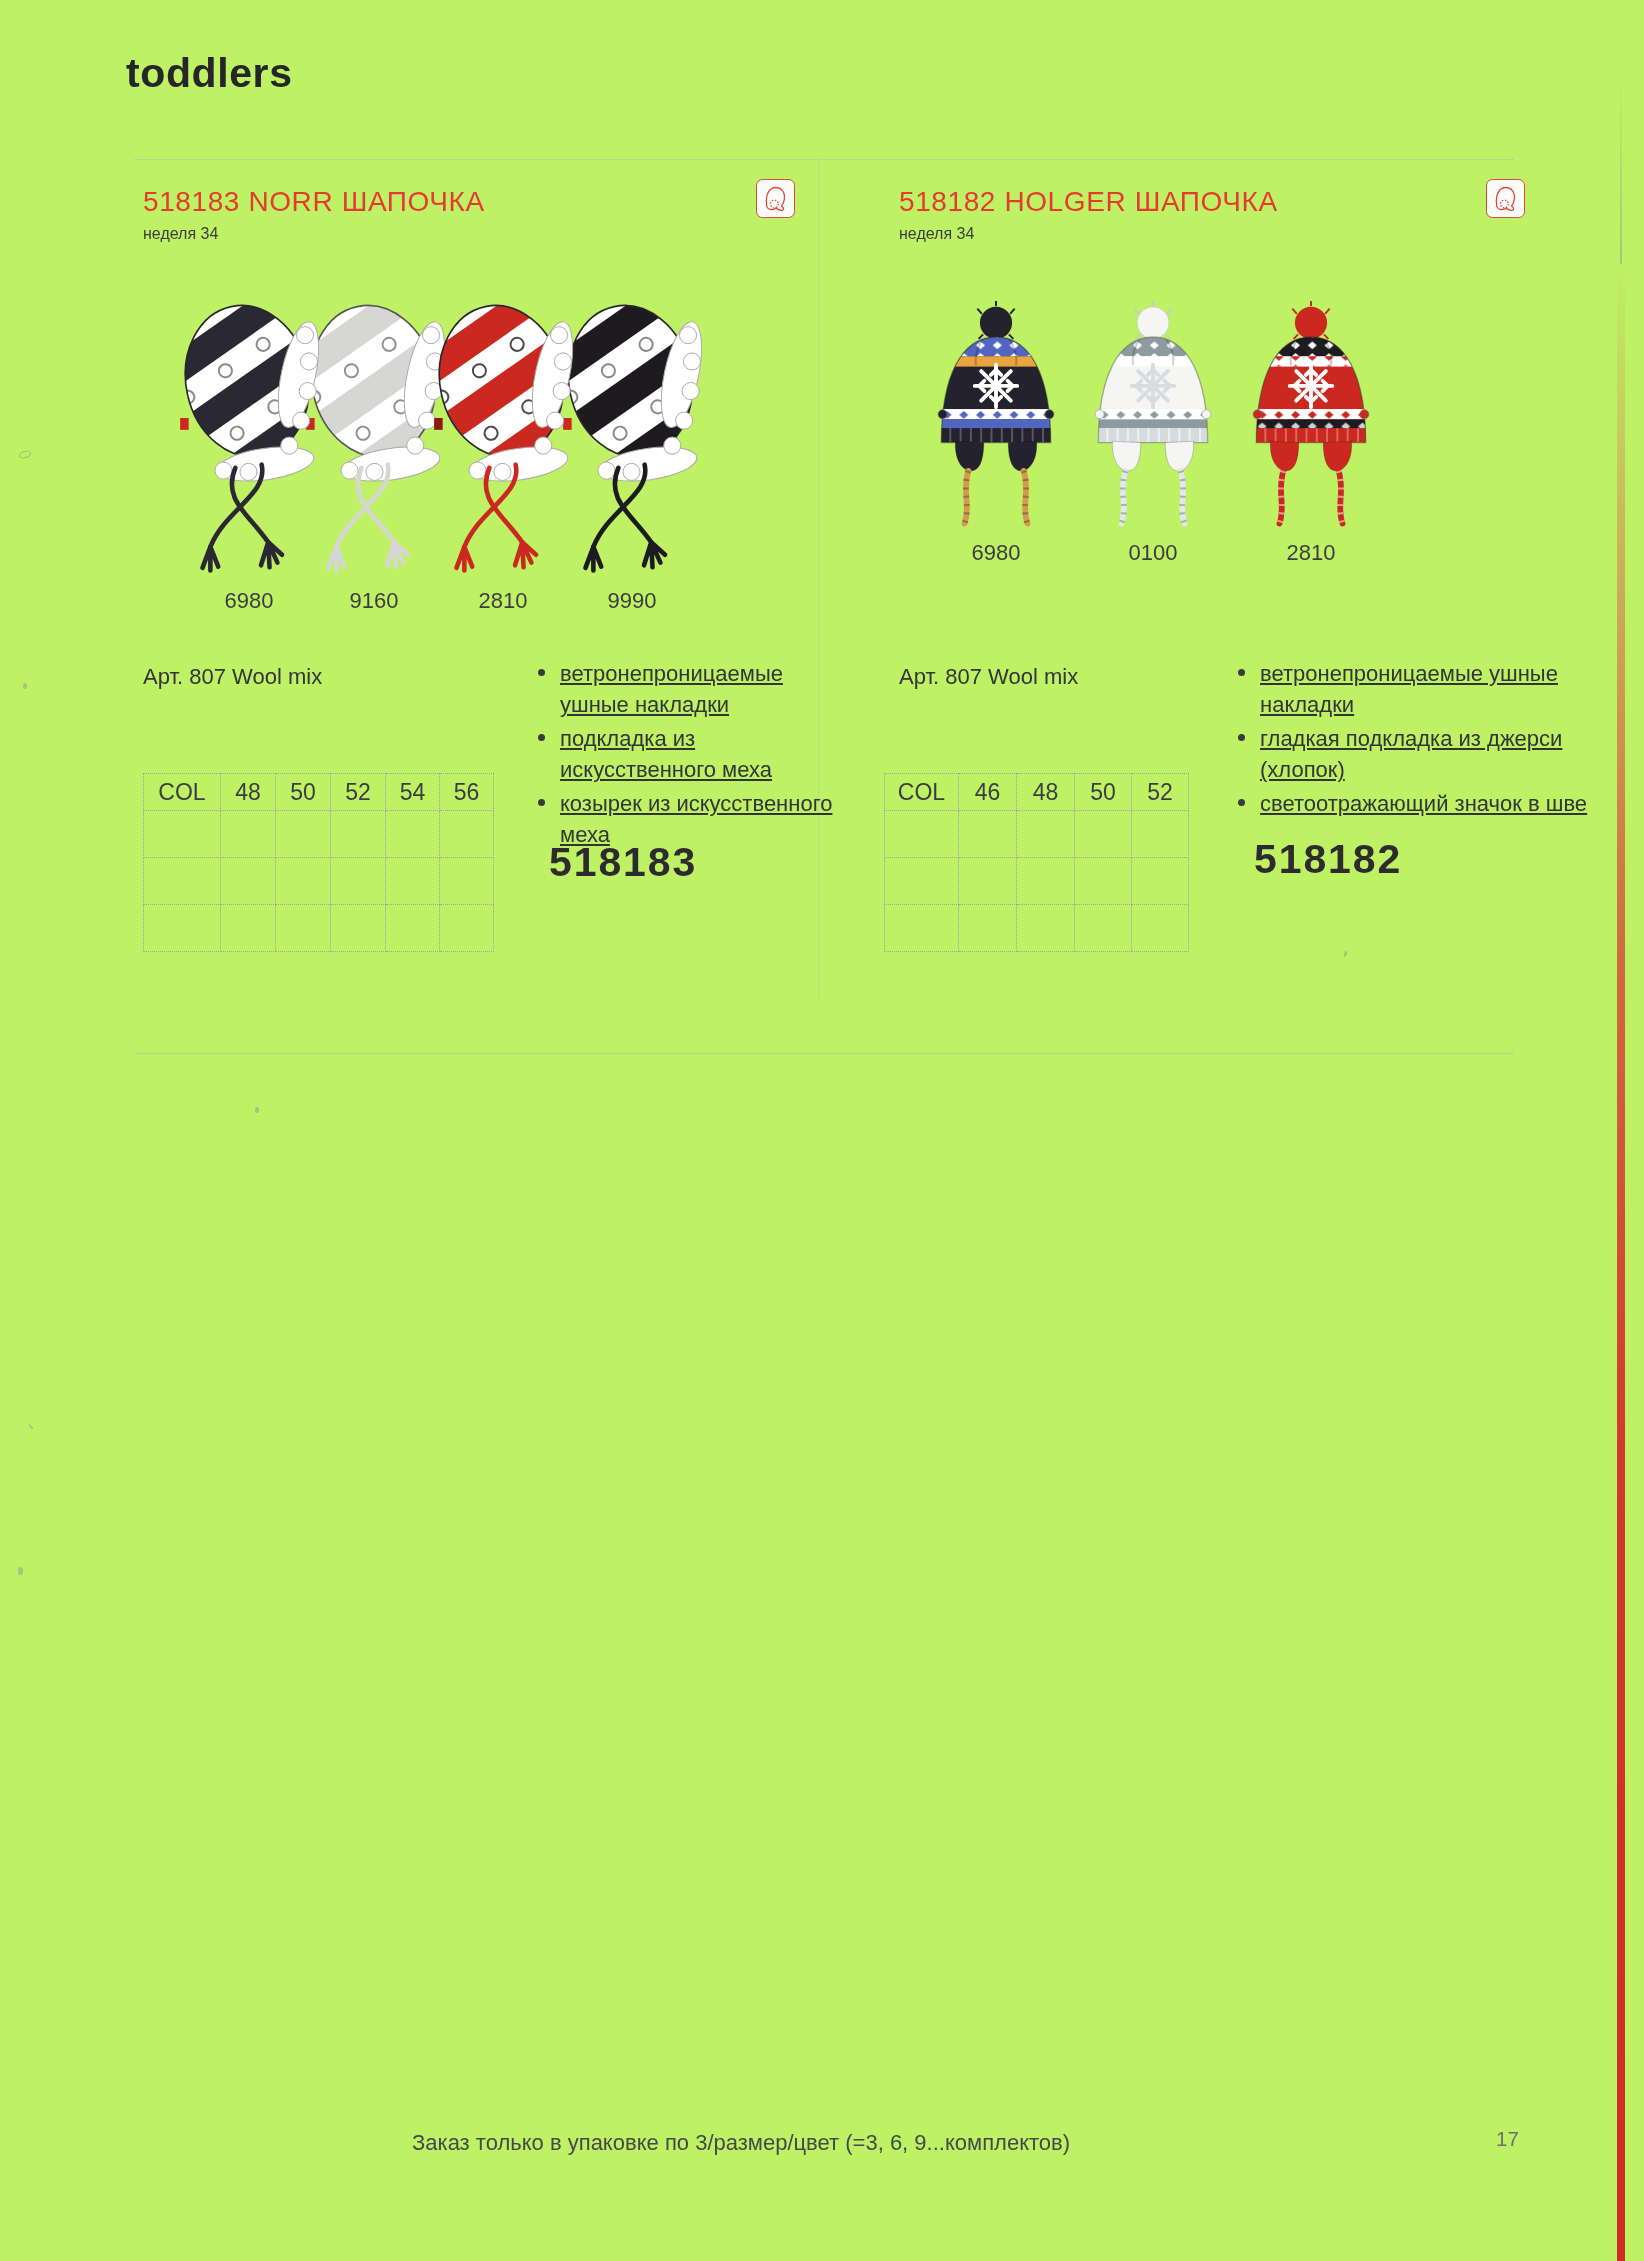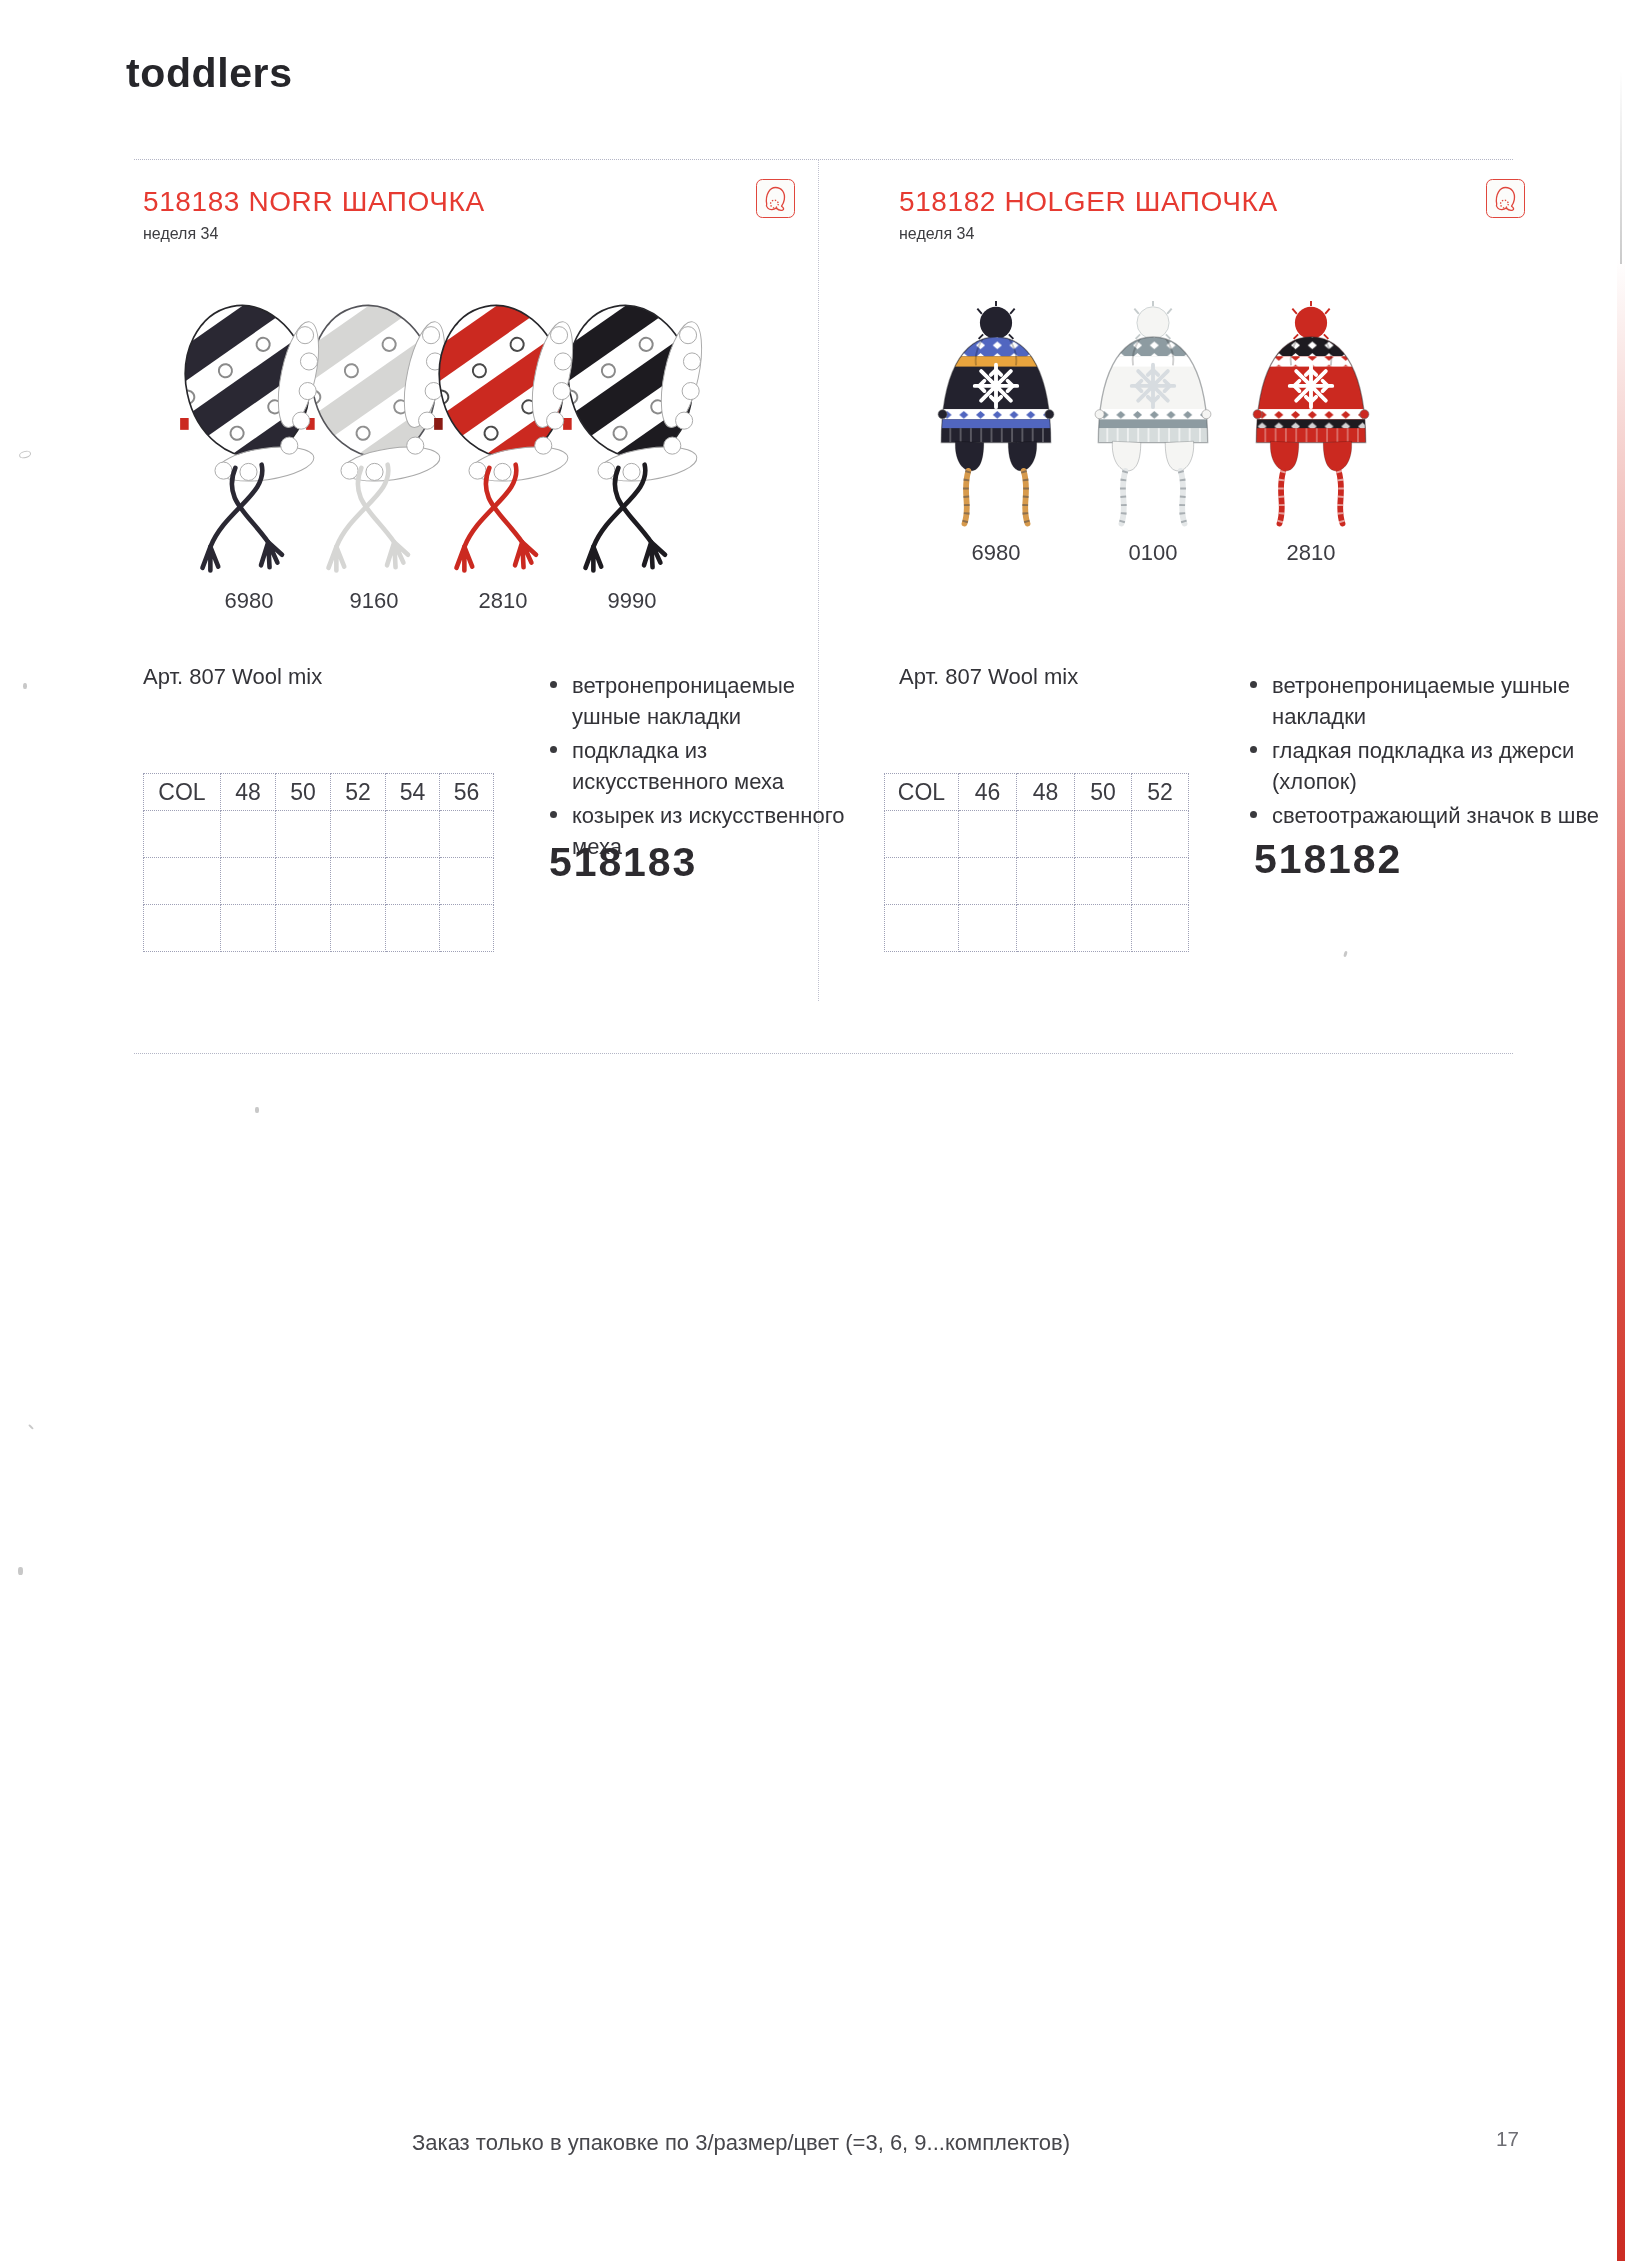--- a/index.html
+++ b/index.html
@@ -1,33 +1,33 @@
 <!DOCTYPE html>
 <html style="font-size:10.3px"><head>
 <meta charset="utf-8">
 <style>
   html,body{margin:0;padding:0;background:#e8e8e6;}
   .page{
     position:relative;width:1644px;height:2261px;margin:0 auto;
-    background:#ffffff;overflow:hidden;
+    background:#bef264;overflow:hidden;
     font-family:"Liberation Sans",sans-serif;color:#2f2f33;
   }
   .page-title{position:absolute;left:126px;top:50px;font-size:41px;font-weight:700;color:#26262a;letter-spacing:0.6px;}
   .rule-h{position:absolute;height:0;border-top:1.3px dotted #b4b6c6;}
   .rule-top{left:134px;top:159px;width:1379px;}
   .rule-bottom{left:134px;top:1053px;width:1379px;}
   .divider-v{position:absolute;width:0;border-left:1.3px dotted #c0c1cf;left:818px;top:159px;height:842px;}
   .product-title{position:absolute;font-size:28px;font-weight:400;color:#e63a31;letter-spacing:0.6px;white-space:nowrap;}
   .week{position:absolute;font-size:16px;color:#3d3d41;}
   .article{position:absolute;font-size:22px;color:#333338;}
   .icon-box{
     position:absolute;width:37px;height:37px;border:1.9px solid #e0463c;border-radius:6.4px;
     display:flex;align-items:center;justify-content:center;background:#fcfcfa;
   }
-  .features{position:absolute;list-style:none;margin:12px;padding:0;font-size:22px;line-height:1.42;color:#333338;}
+  .features{position:absolute;list-style:none;margin:0;padding:0;font-size:22px;line-height:1.42;color:#333338;text-decoration:underline;}
   .features li{position:relative;padding-left:23px;margin:0 0 2.6px 0;}
   .features li::before{content:"";position:absolute;left:1.3px;top:11px;width:7px;height:7px;border-radius:50%;background:#3a3a3e;}
   .big-code{position:absolute;font-size:41px;font-weight:700;color:#2d2b2f;letter-spacing:1.9px;white-space:nowrap;}
   .size-table{position:absolute;border-collapse:collapse;table-layout:fixed;background:transparent;}
   .size-table td{border:0.6px dotted #9ea0b6;font-size:23px;color:#3c3c42;text-align:center;vertical-align:middle;padding:0;}
   .size-table tr.hdr td{height:36px;}
   .size-table tr.body td{height:46px;}
   .color-label{position:absolute;width:90px;text-align:center;font-size:22px;color:#3c3c42;}
   .hat{position:absolute;}
   .footer-note{position:absolute;left:412px;top:2130px;width:676px;font-size:22px;color:#47474c;}

